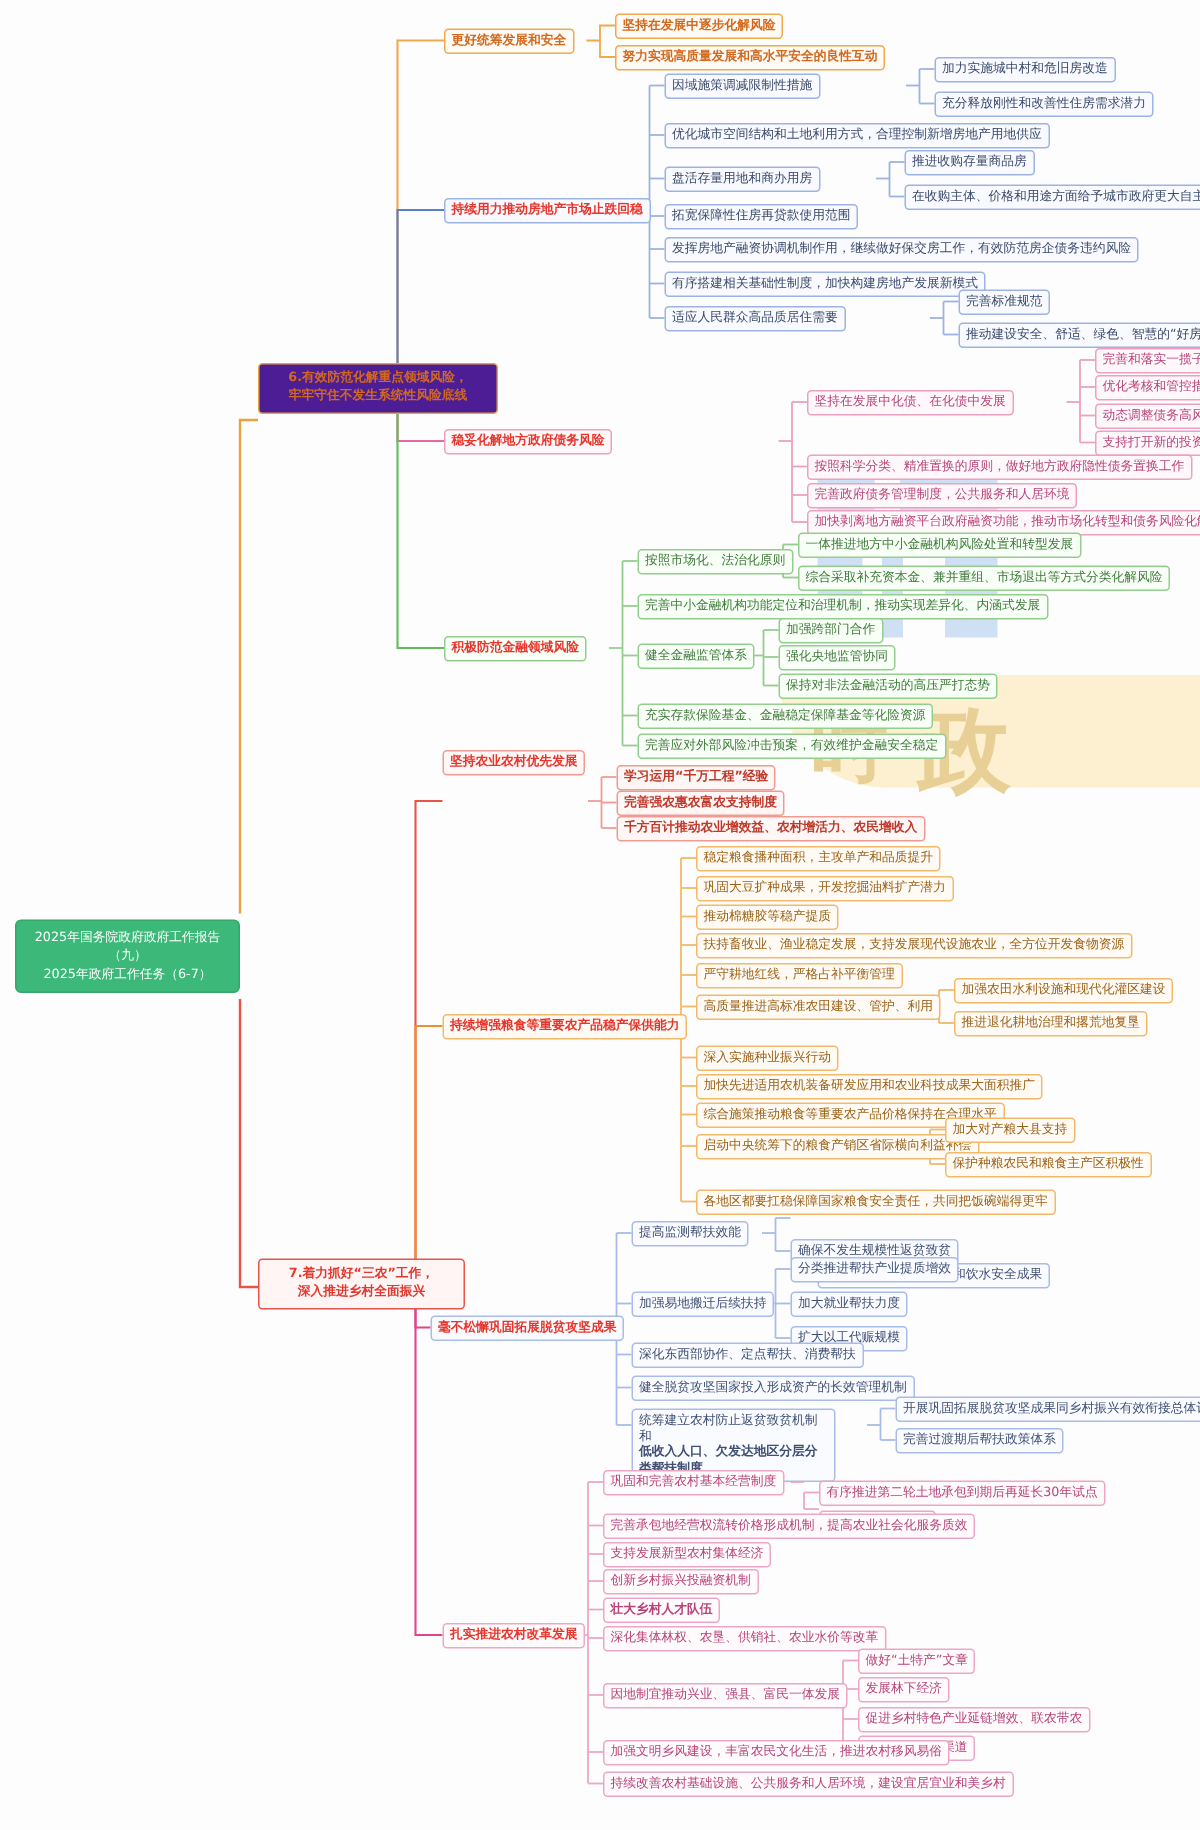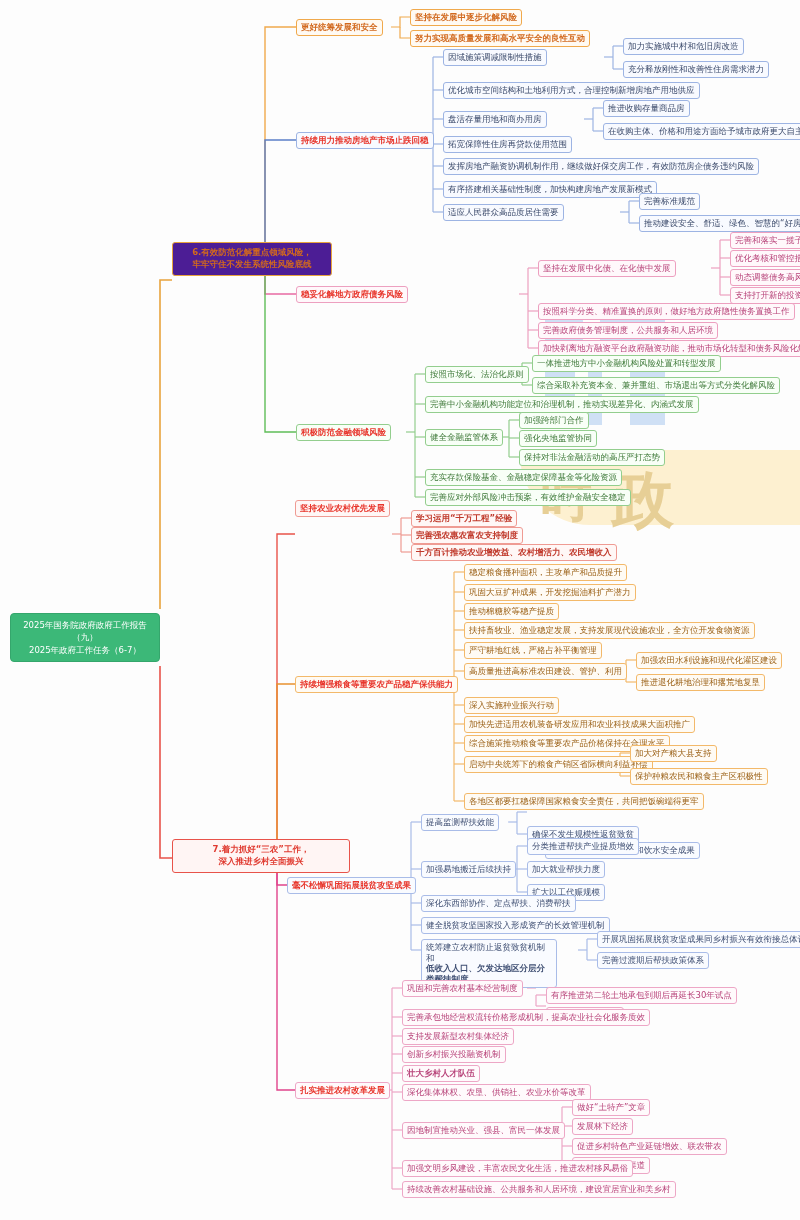--- a/index.html
+++ b/index.html
@@ -306,21 +306,21 @@
   <div class="node n-root" style="left:10px;top:613px;width:150px;">
     <div>2025年国务院政府政府工作报告（九）</div>
     <div>2025年政府工作任务（6-7）</div>
   </div>
 
   <div class="node n-l1-orange" style="left:172px;top:242px;width:160px;">
     <div>6.有效防范化解重点领域风险，</div>
     <div>牢牢守住不发生系统性风险底线</div>
   </div>
 
-  <div class="node n-l1-red" style="left:172px;top:839px;width:178px;">
+  <div class="node n-l1-red" style="left:172px;top:839px;width:138px;">
     <div>7.着力抓好“三农”工作，</div>
     <div>深入推进乡村全面振兴</div>
   </div>
 
   <div class="node c-orange hl-b" style="left:296px;top:19px;">更好统筹发展和安全</div>
   <div class="node c-orange hl-b" style="left:410px;top:9px;">坚持在发展中逐步化解风险</div>
   <div class="node c-orange hl-b" style="left:410px;top:30px;">努力实现高质量发展和高水平安全的良性互动</div>
 
   <div class="node c-blue hl-b" style="left:296px;top:132px;color:#e8362c;">持续用力推动房地产市场止跌回稳</div>
 

